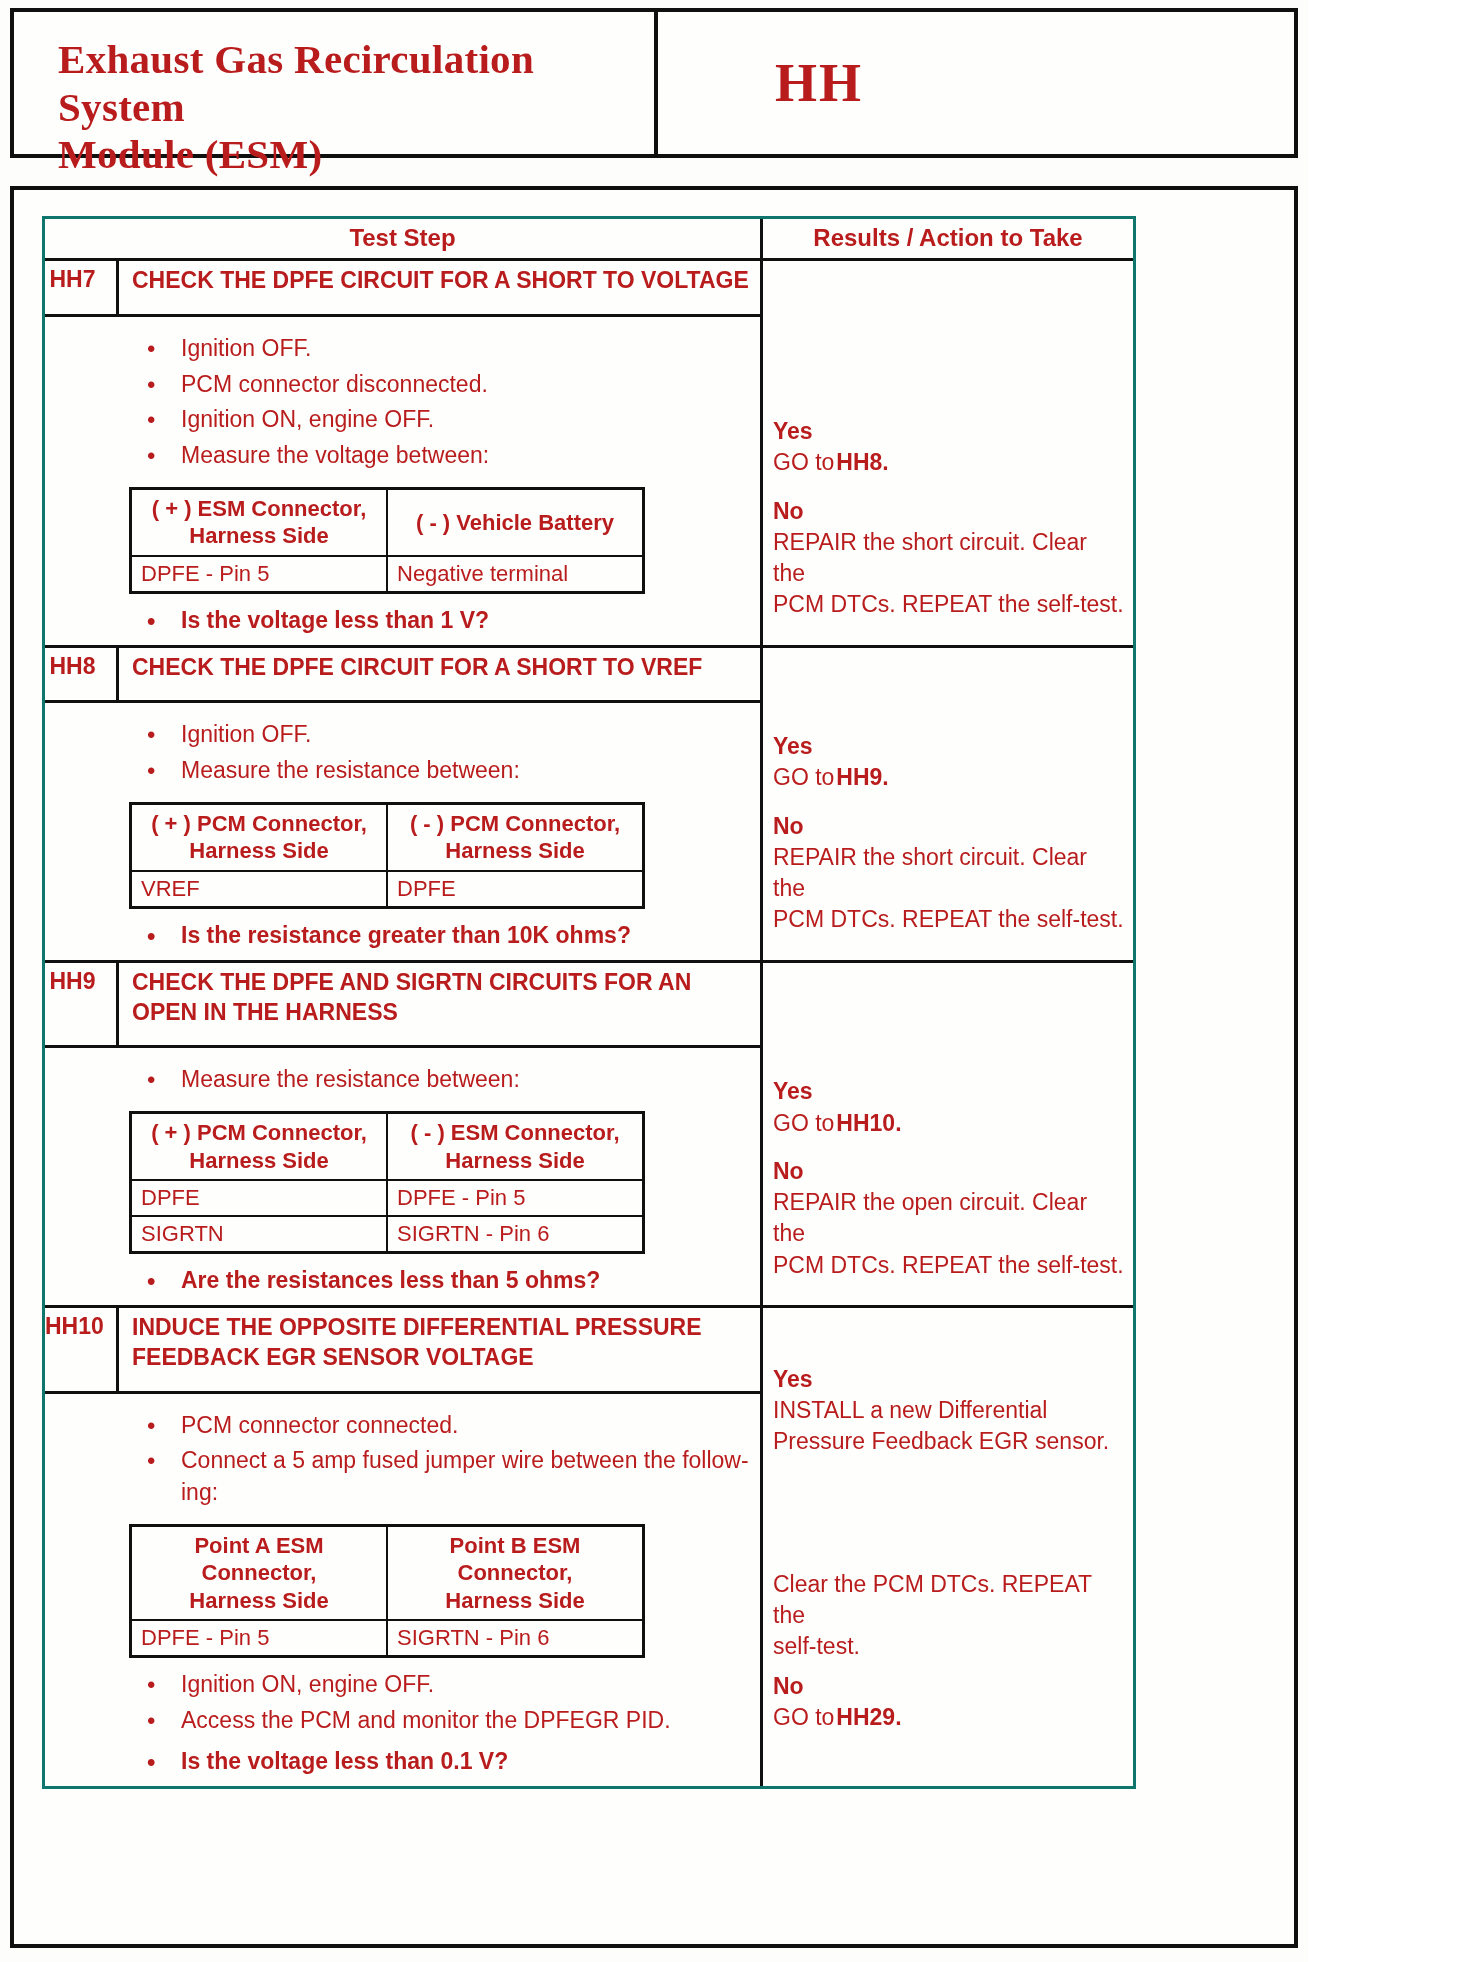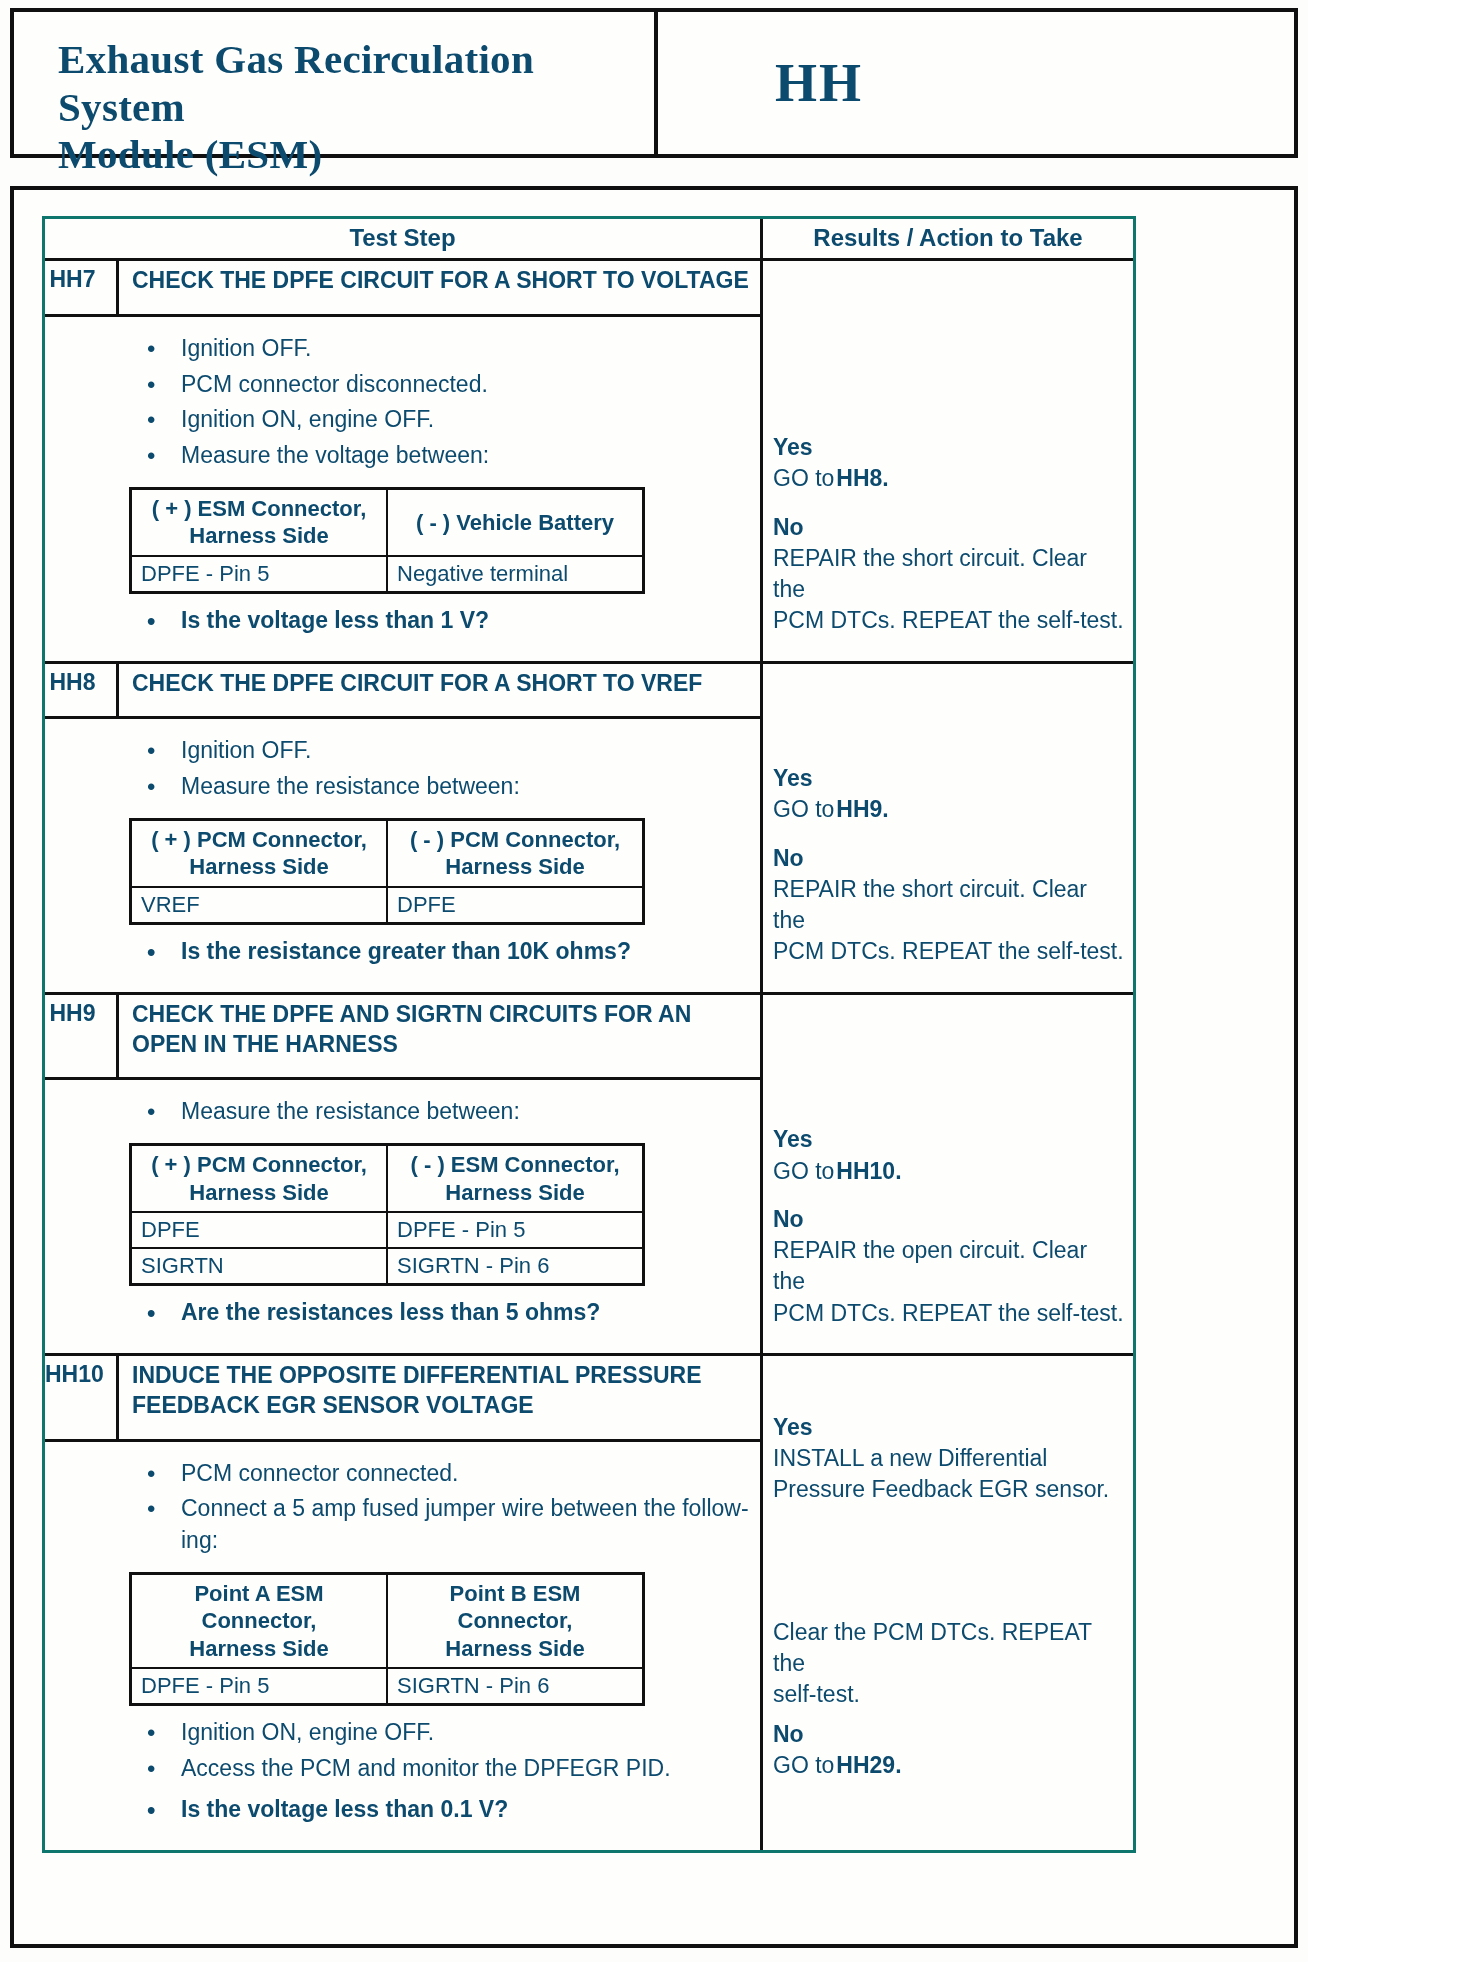--- a/index.html
+++ b/index.html
@@ -2,21 +2,21 @@
 <html><head>
 <meta charset="utf-8">
 <style>
   * { margin:0; padding:0; box-sizing:border-box; }
   html,body { background:#ffffff; }
   .page {
     position:relative;
     width:1308px; height:1962px;
     background:#fdfdfb;
     font-family:"Liberation Sans", sans-serif;
-    color:#0c4a6e;
+    color:#b91c1c;
     overflow:hidden;
   }
 
   
   .header-box {
     position:absolute; top:8px; left:10px; right:10px; height:150px;
     border:4px solid #101010; background:#fefefd;
     display:flex;
   }
   .header-title {
@@ -71,21 +71,21 @@
   .step-id {
     width:74px; border-right:3px solid #101010;
     text-align:center; font-weight:bold; font-size:23px;
     padding:5px 16px 6px 0;
   }
   .step-title {
     flex:1; font-weight:bold; font-size:23px; line-height:1.3;
     padding:5px 10px 18px 13px; white-space:pre-line;
   }
 
-  .step-body { padding:12px 0 24px 0; }
+  .step-body { padding:12px 0 8px 0; }
   .bullet {
     margin-left:100px; padding-left:36px; position:relative;
     font-size:23px; line-height:1.38; margin-top:4px;
     white-space:pre-line;
   }
   .bullet::before {
     content:"\2022";
     position:absolute; left:2px; top:-1px; font-size:24px;
   }
   .bullet.q { font-weight:bold; margin-top:9px; }

